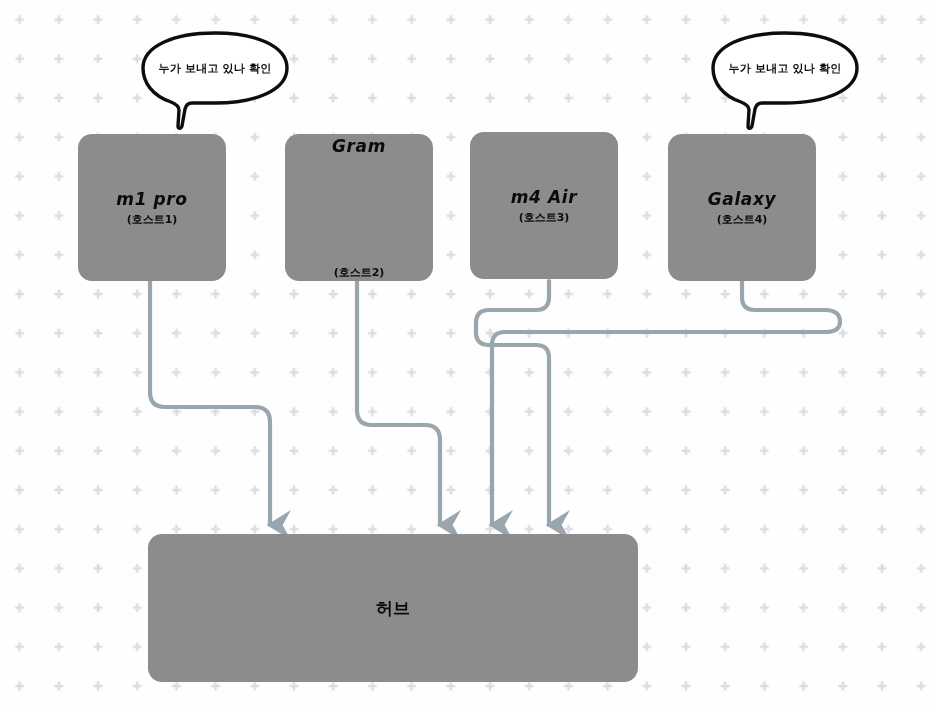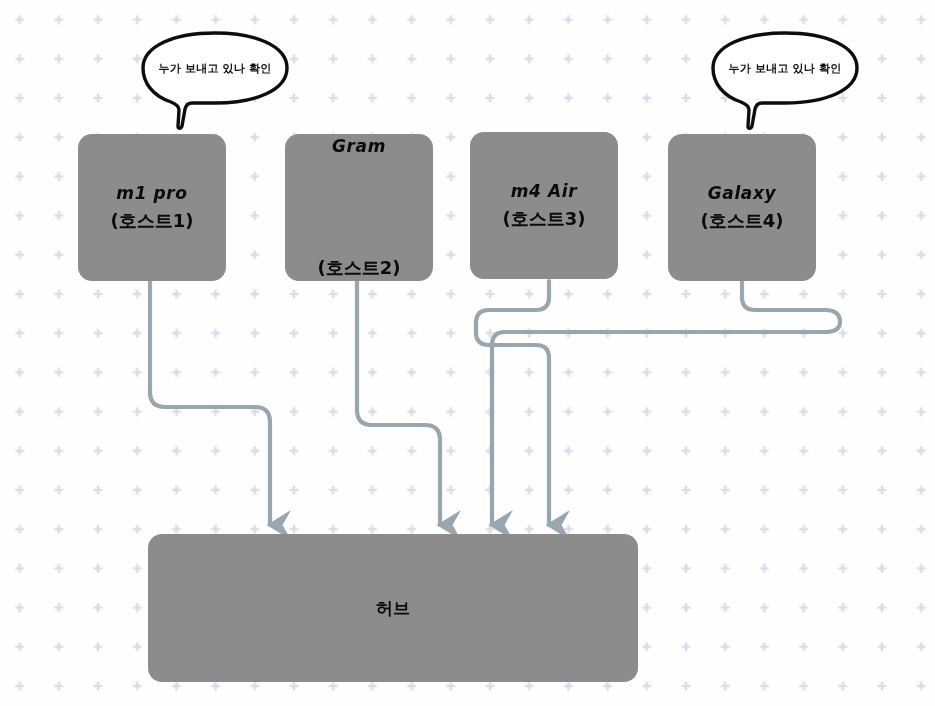--- a/index.html
+++ b/index.html
@@ -43,21 +43,21 @@
     z-index: 5;
   }
   .node .line1 {
     font-size: 17px;
     font-style: italic;
     font-weight: 700;
     letter-spacing: 0.6px;
     line-height: 1.5;
   }
   .node .line2 {
-    font-size: 18px;
+    font-size: 11px;
     font-weight: 700;
     line-height: 1.5;
   }
   .hub-label {
     font-size: 17px;
     font-weight: 700;
     color: #0a0a0a;
   }
 
   .bubble {

